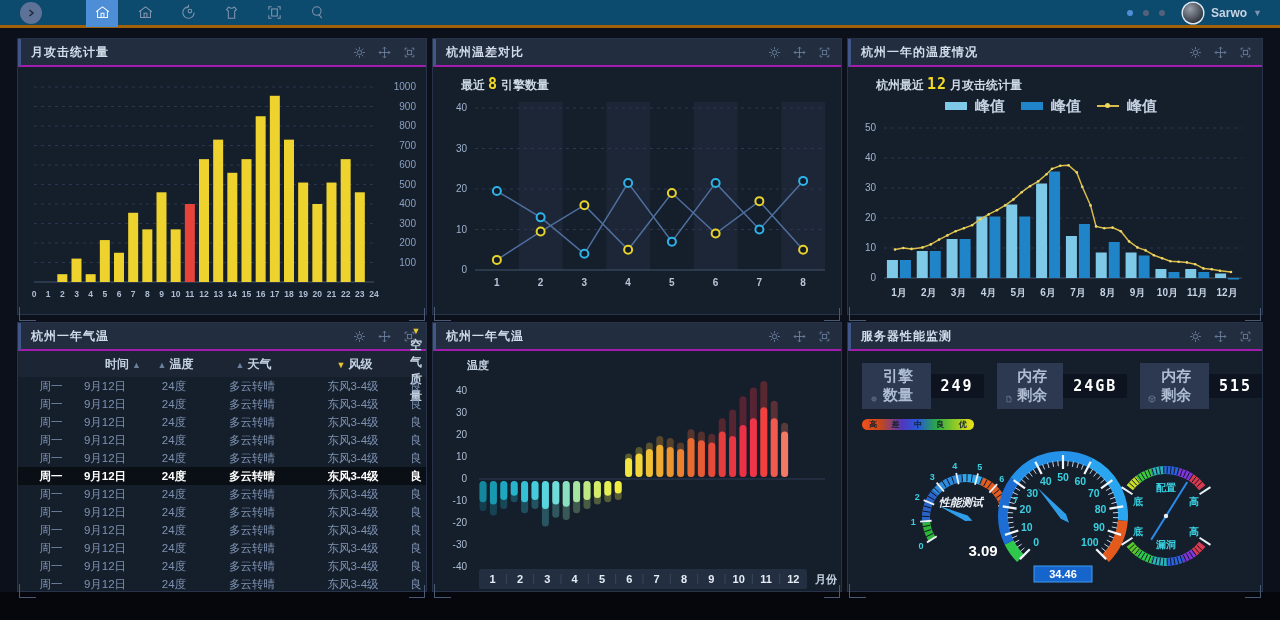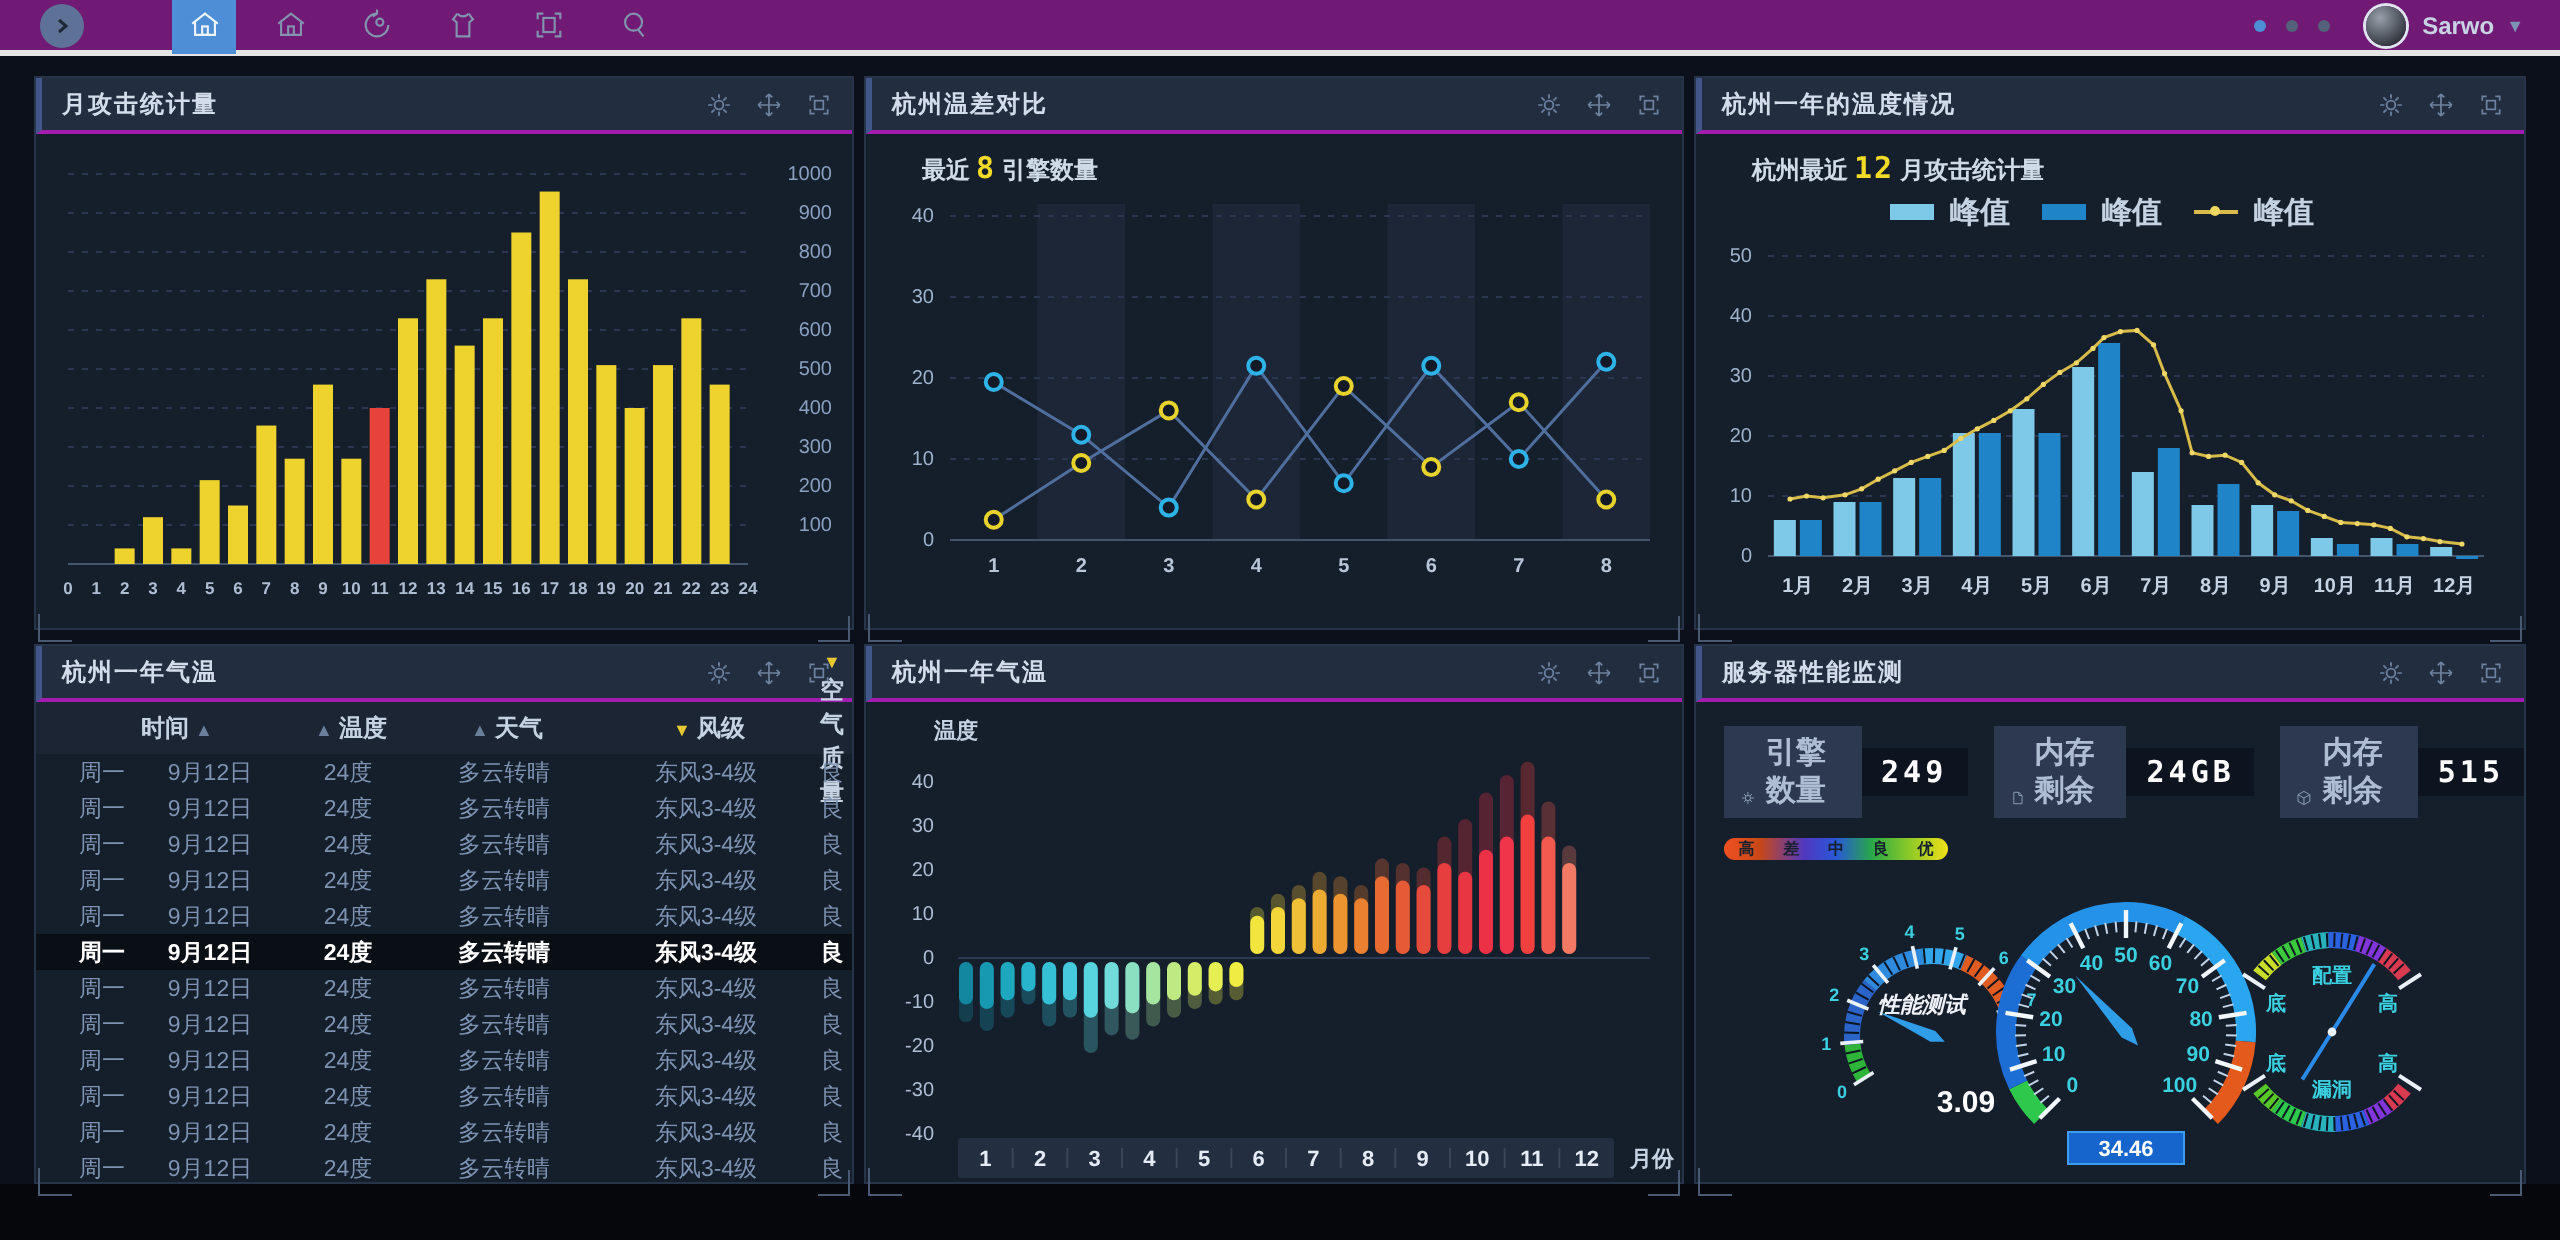--- a/index.html
+++ b/index.html
@@ -1,19 +1,19 @@
 <!DOCTYPE html>
 <html><head>
 <meta charset="utf-8">
 <style>
   *{margin:0;padding:0;box-sizing:border-box;}
   body{width:1280px;height:620px;background:#05070c;font-family:"Liberation Sans",sans-serif;overflow:hidden;}
   .screen{width:1280px;height:620px;background:#05070c;}
   
-  nav{height:28px;background:#701a75;display:flex;align-items:center;border-bottom:3px solid #e5e5e5;}
+  nav{height:28px;background:#0c4a6e;display:flex;align-items:center;border-bottom:3px solid #a16207;}
   .nav-back{width:22px;height:22px;border-radius:50%;background:#5d7296;display:flex;align-items:center;justify-content:center;margin:0 0 0 20px;cursor:pointer;}
   .nav-icons{display:flex;align-items:center;margin-left:44px;}
   .nav-item{width:32px;height:28px;display:flex;align-items:center;justify-content:center;margin-right:11px;cursor:pointer;}
   .nav-item.active{background:#4e8ed6;}
   .nav-item svg{stroke:#8294ad;fill:none;stroke-width:1.5;}
   .nav-item.active svg{stroke:#eef4fb;}
   .nav-right{margin-left:auto;display:flex;align-items:center;padding-right:18px;}
   .dot{width:6px;height:6px;border-radius:50%;background:#55617a;margin-right:10px;cursor:pointer;}
   .dot.active{background:#4e8ed6;}
   .avatar{width:20px;height:20px;border-radius:50%;background:radial-gradient(circle at 35% 30%,#9aa0ab,#31363f 75%);box-shadow:0 0 0 1.5px #dfe5ee;margin:0 8px 0 8px;cursor:pointer;}
@@ -38,21 +38,21 @@
   .legend .lnmark{width:22px;height:8px;position:relative;display:inline-block;}
   .legend .lnmark::before{content:'';position:absolute;left:0;right:0;top:3px;height:2px;background:#d8bc4a;}
   .legend .lnmark::after{content:'';position:absolute;left:8px;top:1px;width:5px;height:5px;border-radius:50%;background:#f0d860;}
   
   .thead{display:flex;height:26px;align-items:center;background:#1b2534;font-size:12px;font-weight:bold;color:#c5d2e2;}
   .trow{display:flex;height:18px;align-items:center;font-size:11.5px;color:#7e93b3;cursor:pointer;}
   .trow.hl{background:#0a0e15;color:#ffffff;font-weight:bold;}
   .td,.th{text-align:center;}
   .c0{width:48px;text-align:center;padding-left:18px;}
   .c1{width:78px;}.c2{width:60px;}.c3{width:96px;}.c4{width:106px;}.c5{flex:1;}
-  .hc0{width:126px;text-align:center;padding-left:18px;}
+  .hc0{width:126px;text-align:right;padding-left:18px;}
   .hc1{width:60px;}.hc2{width:96px;}.hc3{width:106px;}.hc4{flex:1;}
   .arr{font-size:9px;margin:0 3px;}
   .arr.gray{color:#6a7f9c;}
   .arr.yellow{color:#e8c832;}
   
   .stats{display:flex;gap:13px;padding:12px 0 0 14px;}
   .chip{display:flex;align-items:center;}
   .chip .lab{background:#2c3950;color:#aebdd2;font-size:15px;font-weight:bold;padding:4px 8px;display:flex;align-items:flex-end;gap:5px;}
   .chip .lab svg{stroke:#93a7c0;fill:none;stroke-width:1.4;}
   .chip .val{background:#0d1420;color:#ffffff;font-family:"DejaVu Sans Mono",monospace;font-size:15px;font-weight:bold;letter-spacing:2px;padding:3px 10px;}

